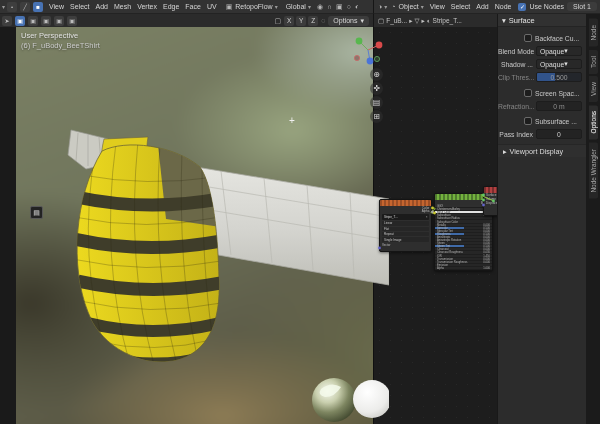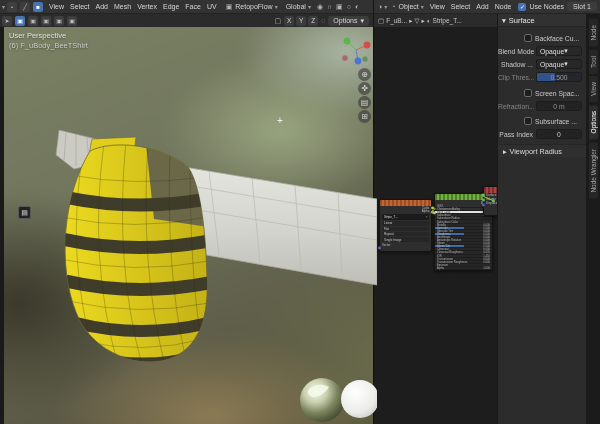--- a/index.html
+++ b/index.html
@@ -20,21 +20,21 @@
              display:flex; align-items:center; justify-content:center; font-size:6px; color:#bbb;}
   .modebox.active { background:#4772b3; color:#fff; }
   #vp-menus { display:flex; }
   .ddbtn { display:flex; align-items:center; gap:2px; font-size:7px; color:#d6d6d6; padding:0 3px; }
   .hicon { font-size:7px; color:#b5b5b5; padding:0 1px; }
   #vp-right2 { margin-left:auto; display:flex; align-items:center; gap:2px; padding-right:4px; }
   .axisbtn { width:10px; height:10px; background:#3c3c3c; border-radius:2px; font-size:6.5px;
              color:#cfcfcf; text-align:center; line-height:10px; }
   #options-btn { background:#3c3c3c; border-radius:3px; padding:1px 5px; display:flex; gap:3px; align-items:center;}
   #options-btn span{ font-size:7px; color:#d6d6d6; }
-  #vp-canvas { position:absolute; left:4px; top:27px; width:373px; height:397px; overflow:hidden; background:#6e735a;}
+  #vp-canvas { position:absolute; left:16px; top:27px; width:373px; height:397px; overflow:hidden; background:#6e735a;}
   #vp-backdrop { position:absolute; inset:-18px; filter:blur(6px);
     background:
       radial-gradient(150px 90px at 88% 10%, #aab6a3 0%, rgba(170,182,163,0) 70%),
       radial-gradient(170px 110px at 72% 28%, #98a47f 0%, rgba(152,164,127,0) 70%),
       radial-gradient(200px 150px at 8% 68%, #3a382a 0%, rgba(58,56,42,0) 75%),
       radial-gradient(230px 120px at 55% 94%, #8d7c55 0%, rgba(141,124,85,0) 70%),
       radial-gradient(250px 170px at 102% 82%, #6d6f4e 0%, rgba(109,111,78,0) 75%),
       linear-gradient(160deg,#7c8265 0%,#70755c 40%,#5d5c48 72%,#46412d 100%);
   }
   #vp-overlay-text { position:absolute; left:5px; top:4px; z-index:5; text-shadow:0 1px 2px rgba(0,0,0,.45); }
@@ -524,21 +524,21 @@
 
     <div class="prow">
       <span class="plabel">Pass Index</span>
       <div class="pctrl">
           <div class="pfield">0</div>
         </div>
     </div>
 
     <div id="vpdisp-row">
       <span class="chev">▸</span>
-      <span>Viewport Radius</span>
+      <span>Viewport Display</span>
     </div>
   </div>
 
   <div id="tabstrip">
       <div class="vtab">Node</div>
       <div class="vtab">Tool</div>
       <div class="vtab">View</div>
       <div class="vtab">Options</div>
       <div class="vtab">Node Wrangler</div>
     </div>

